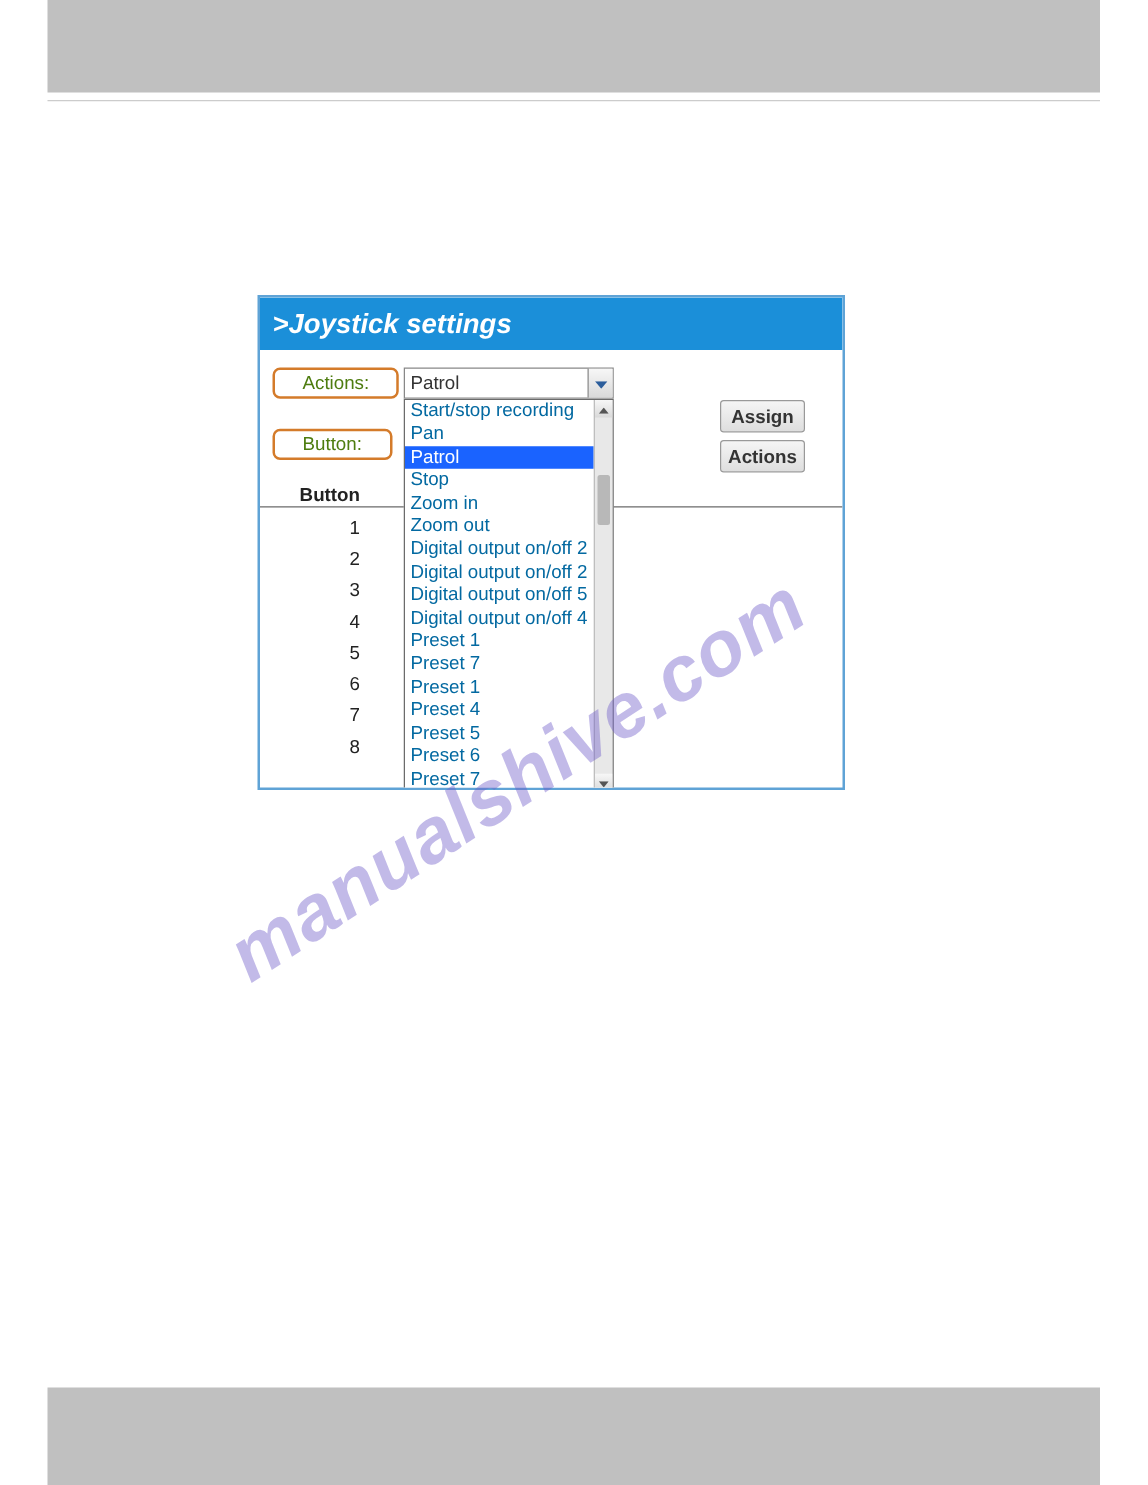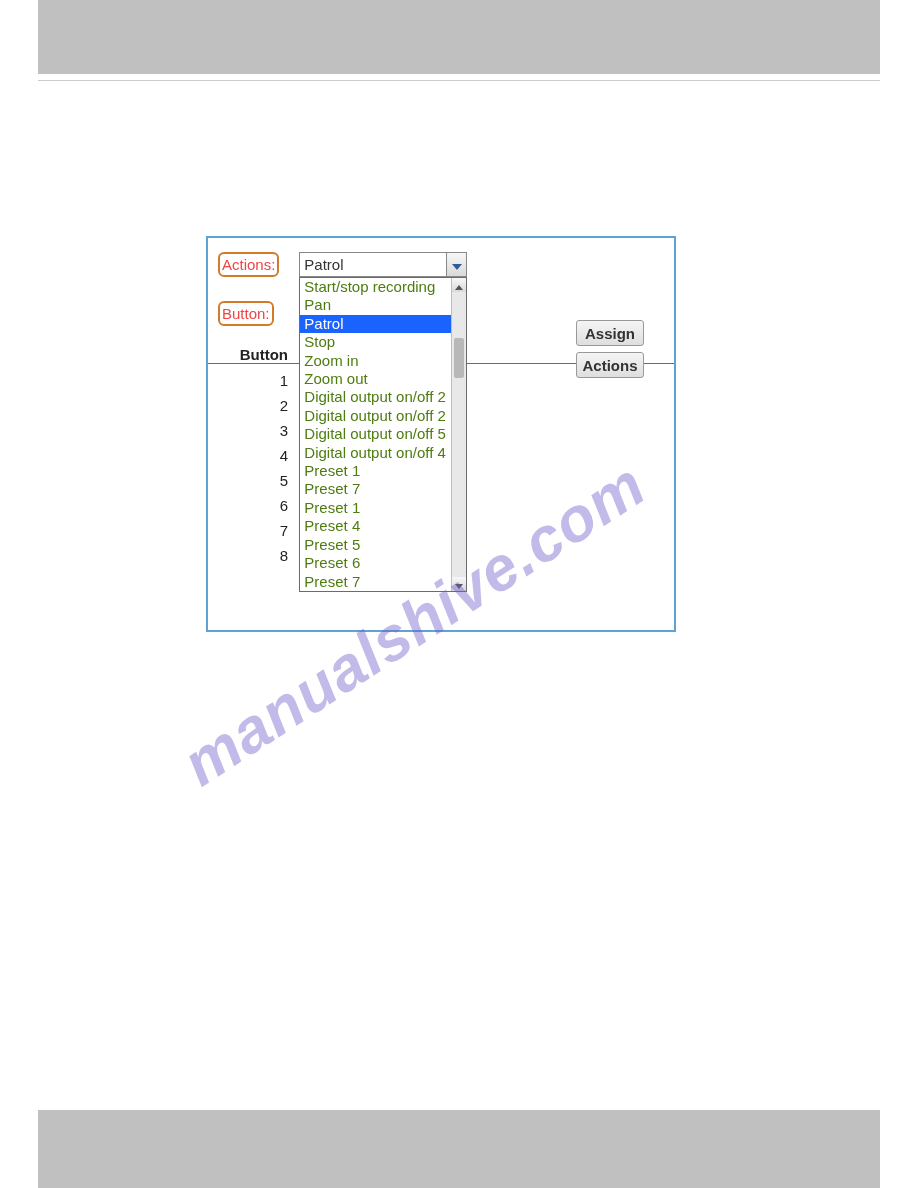--- a/index.html
+++ b/index.html
@@ -41,24 +41,24 @@
       padding: 8px 10px;
     }
     .form-row {
       display: flex;
       align-items: center;
       padding: 6px 6px 0 10px;
     }
     .label-box {
       border: 2px solid #d47b2a;
       border-radius: 6px;
-      padding: 2px 2px;
-      font-size: 15px;
-      color: #ef4444;
-      margin-right: 20px;
+      padding: 2px 22px;
+      font-size: 15px;
+      color: #4d7c0f;
+      margin-right: 4px;
     }
     .dropdown-wrap {
       position: relative;
       display: inline-block;
     }
     .dropdown-display {
       display: flex; align-items: center;
       width: 168px; height: 25px;
       border: 1px solid #888888;
       font-size: 15px;
@@ -86,21 +86,21 @@
       overflow: hidden;
     }
     .dropdown-items {
       width: calc(100% - 15px);
     }
     .dd-item {
       font-size: 15px;
       padding: 0 4px;
       line-height: 18.4px;
       white-space: nowrap;
-      color: #4d7c0f;
+      color: #0369a1;
       cursor: default;
     }
     .dd-item.sel {
       background: #1a63ff;
       color: #ffffff;
     }
     .dd-scroll {
       position: absolute; right: 0; top: 0; bottom: 0;
       width: 15px;
       background: #e8e8e8;
@@ -197,20 +197,21 @@
 <div class="header-underline"></div>
 
 <div class="param-button">
   <span>param</span>
 </div>
 
 <div class="tbl-hidden-col">s</div>
 <div class="tbl-hidden-val">e</div>
 
 <div class="panel">
+  <div class="panel-title">&gt;Joystick settings</div>
 
   <div class="form-row" style="margin-top: 8px;">
     <div class="label-box">Actions:</div>
     <div class="dropdown-wrap">
       <div class="dropdown-display">
         <div class="dropdown-text">Patrol</div>
         <div class="dropdown-btn">
           <span>
             <svg viewBox="0 0 10 6">
                 <path d="M0 0 L10 0 L5 6 Z" fill="#2b5d9b"></path>

